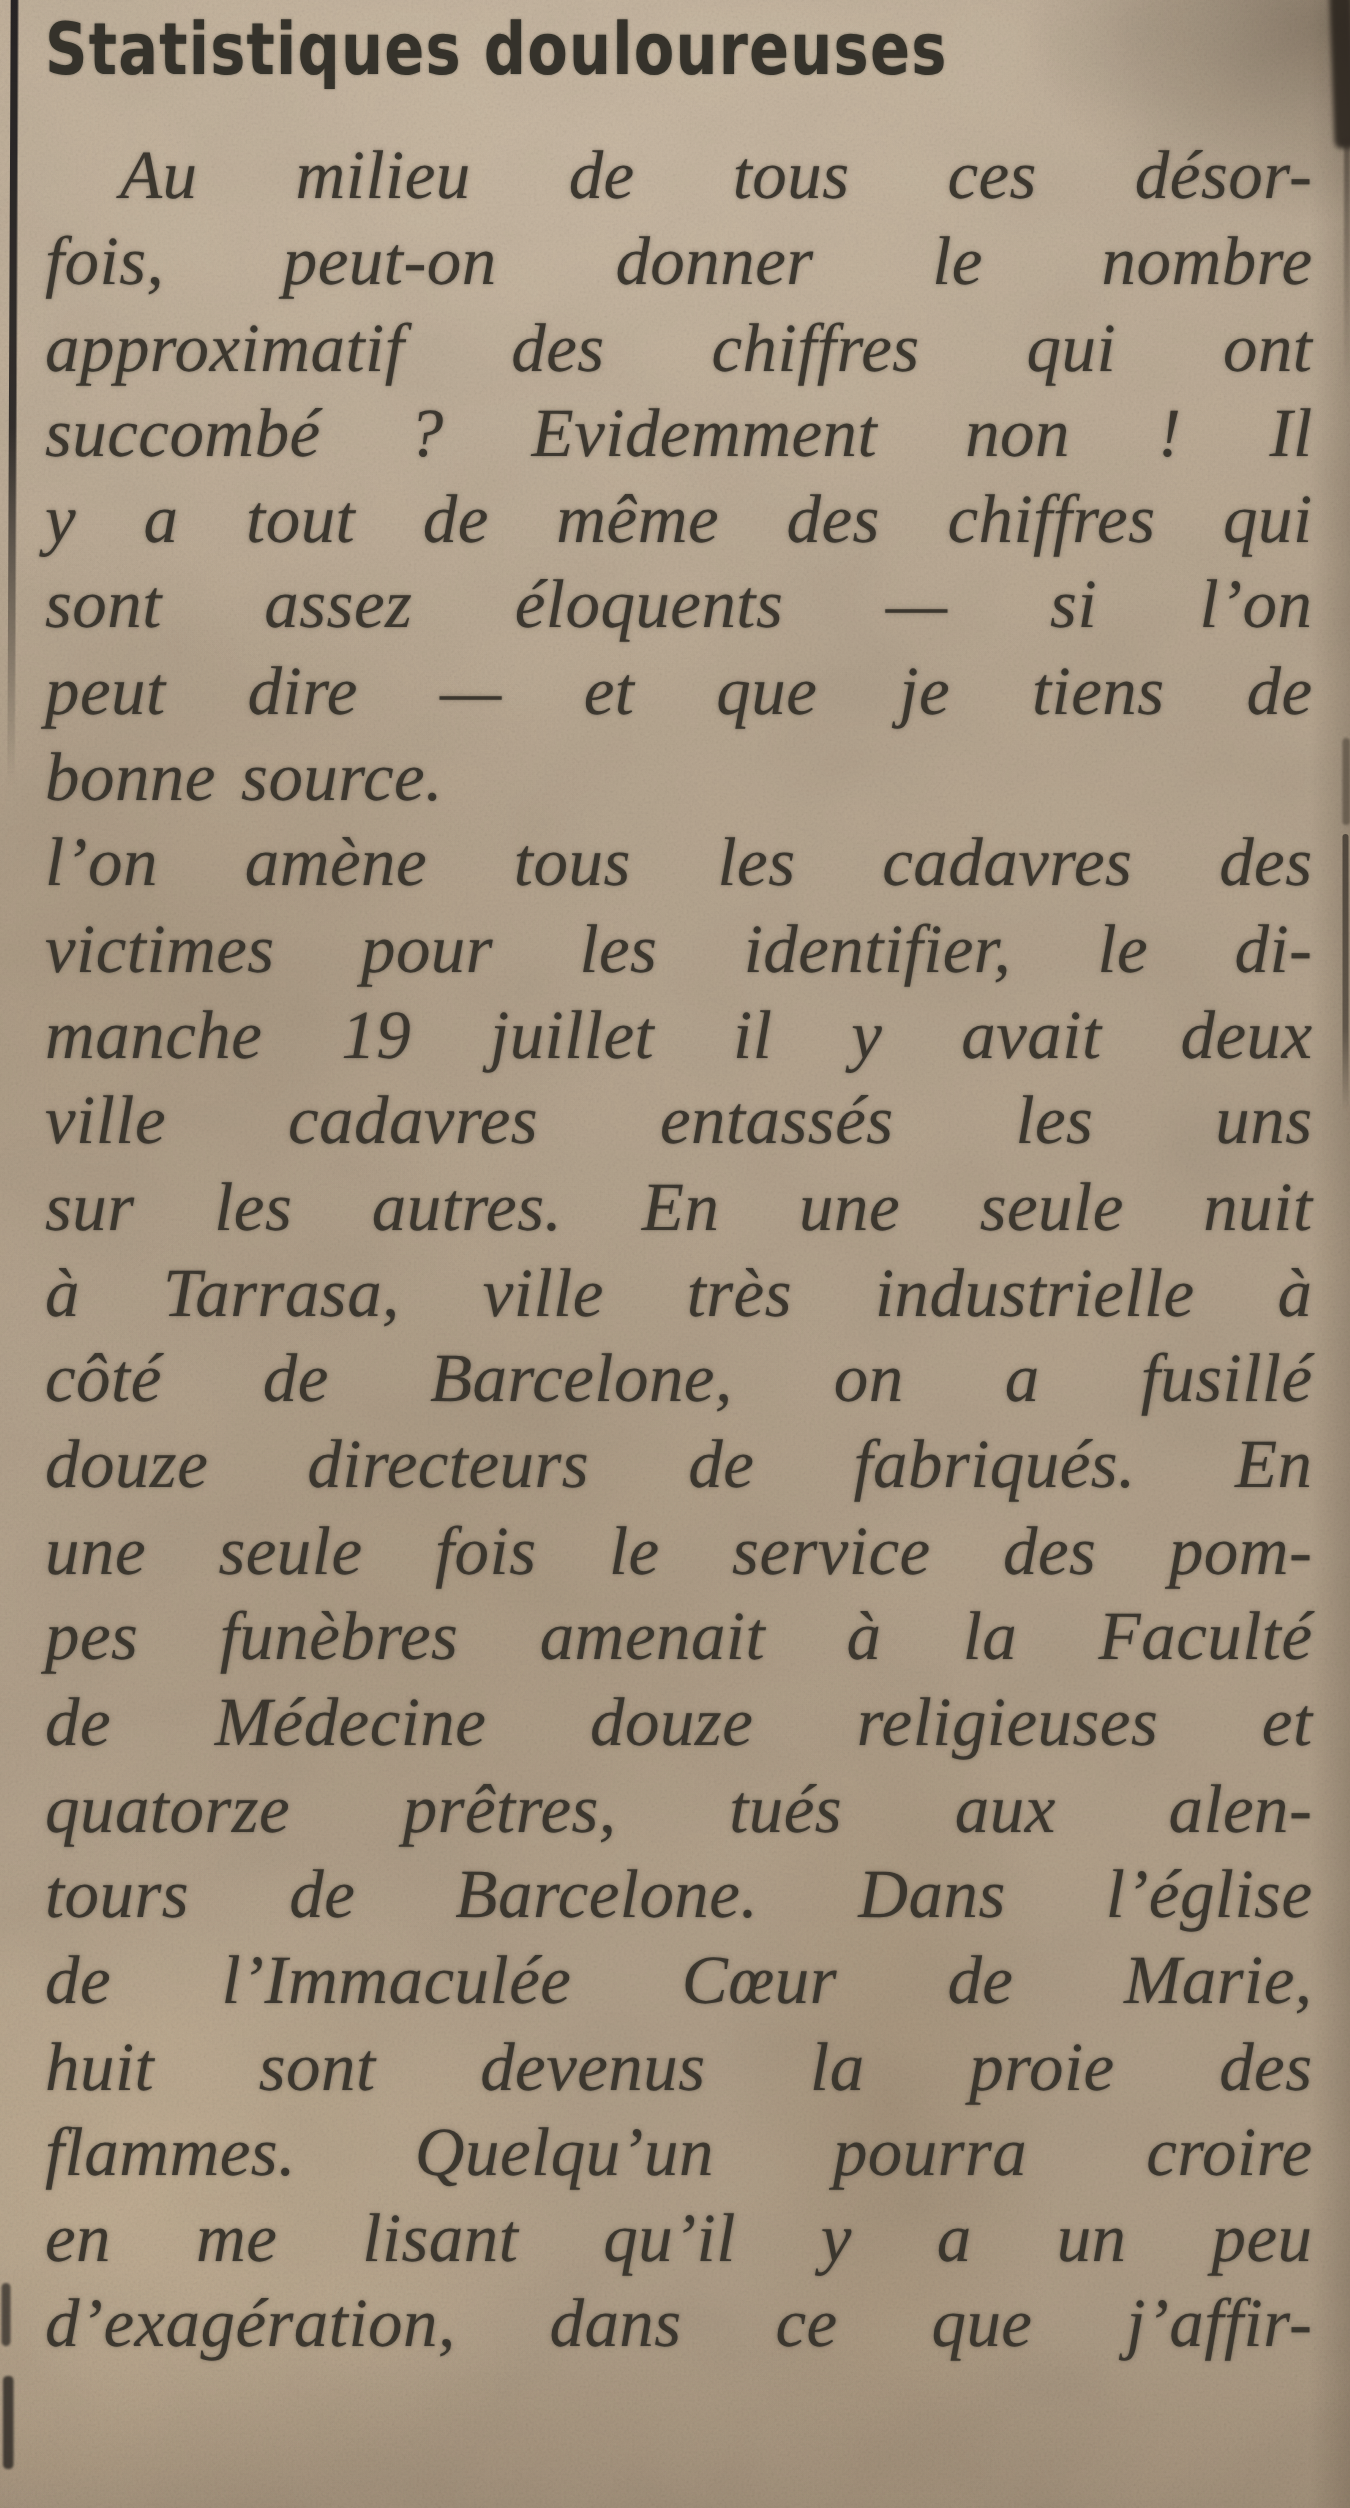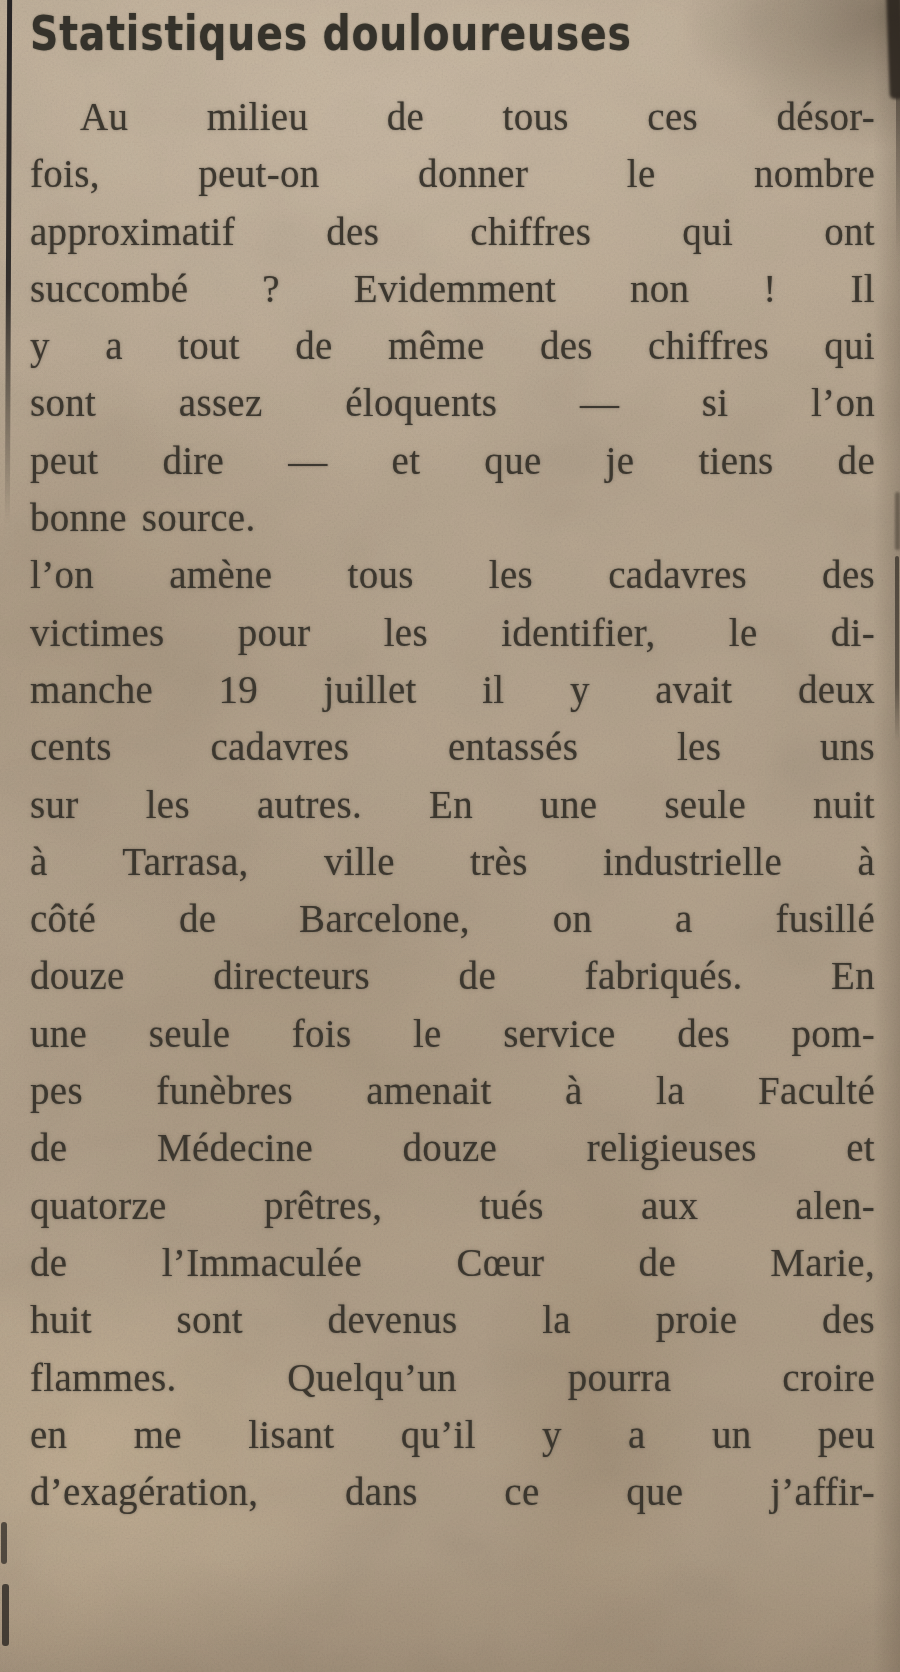--- a/index.html
+++ b/index.html
@@ -38,30 +38,31 @@
     color: rgba(50,47,40,.95);
     transform: scaleX(.82);
     transform-origin: left top;
     white-space: nowrap;
     text-shadow: 0 0 2px rgba(50,47,40,.55);
     filter: blur(0.3px);
   }
 
   .line {
     font-family: "Liberation Serif", "DejaVu Serif", serif;
-    font-size: 39px;
+    font-size: 46px;
     line-height: 57.3px;
     height: 57.3px;
     color: rgba(56,52,44,.93);
     text-align: justify;
     text-align-last: justify;
     word-spacing: 5px;
     letter-spacing: .3px;
     white-space: nowrap;
     text-shadow: 0 0 1.5px rgba(56,52,44,.55), 0 0 5px rgba(56,52,44,.18);
+    font-style: italic;
   }
   .line.indent  { padding-left: 50px; }
   .line.endpara { text-align: left; text-align-last: left; }
 
   .rule { position: absolute; pointer-events: none; }
   .rule-left-main {
     left: 6px; top: -6px; width: 5px; height: 530px;
     background: linear-gradient(to bottom,
       rgba(30,28,30,.95) 0%, rgba(36,33,32,.9) 55%,
       rgba(58,52,45,.5) 78%, rgba(80,70,58,0) 100%);
@@ -134,29 +135,30 @@
         <div class="line">fois, peut-on donner le nombre</div>
         <div class="line">approximatif des chiffres qui ont</div>
         <div class="line">succombé ? Evidemment non ! Il</div>
         <div class="line">y a tout de même des chiffres qui</div>
         <div class="line">sont assez éloquents — si l’on</div>
         <div class="line">peut dire — et que je tiens de</div>
         <div class="line endpara">bonne source.</div>
         <div class="line">l’on amène tous les cadavres des</div>
         <div class="line">victimes pour les identifier, le di-</div>
         <div class="line">manche 19 juillet il y avait deux</div>
-        <div class="line">cents cadavres entassés les uns</div>
+        <div class="line">ville cadavres entassés les uns</div>
         <div class="line">sur les autres. En une seule nuit</div>
         <div class="line">à Tarrasa, ville très industrielle à</div>
         <div class="line">côté de Barcelone, on a fusillé</div>
         <div class="line">douze directeurs de fabriqués. En</div>
         <div class="line">une seule fois le service des pom-</div>
         <div class="line">pes funèbres amenait à la Faculté</div>
         <div class="line">de Médecine douze religieuses et</div>
         <div class="line">quatorze prêtres, tués aux alen-</div>
+        <div class="line">tours de Barcelone. Dans l’église</div>
         <div class="line">de l’Immaculée Cœur de Marie,</div>
         <div class="line">huit sont devenus la proie des</div>
         <div class="line">flammes. Quelqu’un pourra croire</div>
         <div class="line">en me lisant qu’il y a un peu</div>
         <div class="line">d’exagération, dans ce que j’affir-</div>
       </div>
   </div>
 
 </div>
 

